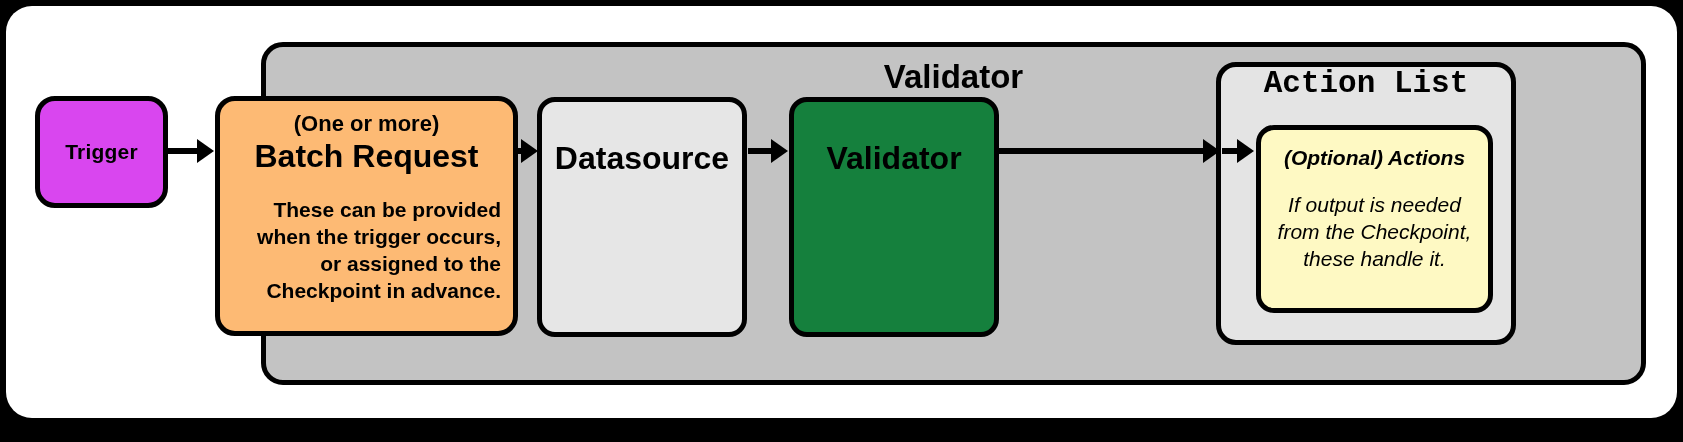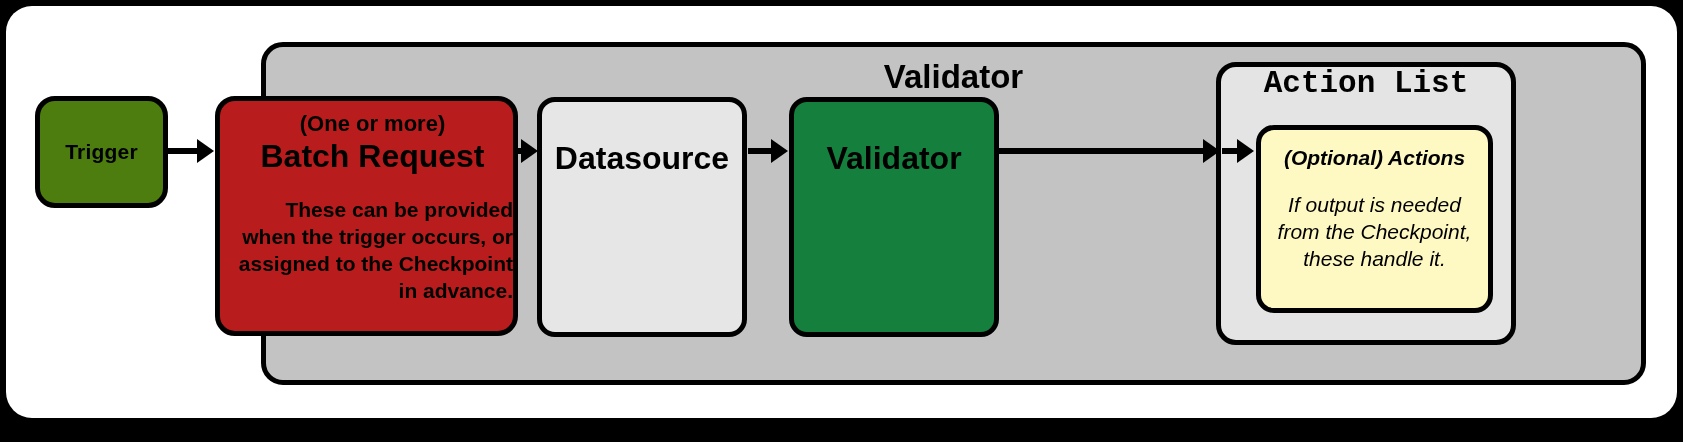--- a/index.html
+++ b/index.html
@@ -45,21 +45,21 @@
     text-align: center;
     color: #000000;
   }
 
   
   .trigger-box {
     left: 35px;
     top: 96px;
     width: 133px;
     height: 112px;
-    background: #4d7c0f;
+    background: #d946ef;
     justify-content: center;
     border-radius: 20px;
   }
   .trigger-label {
     font-size: 21px;
     font-weight: bold;
     letter-spacing: 0.2px;
   }
 
   
@@ -84,24 +84,24 @@
     z-index: 3;
     color: #000000;
   }
 
   
   .batch-box {
     left: 215px;
     top: 96px;
     width: 303px;
     height: 240px;
-    background: #b91c1c;
+    background: #fdba74;
     border-radius: 20px;
     z-index: 4;
-    padding: 6px 0 10px 12px;
+    padding: 6px 12px 10px 12px;
   }
   .batch-sub {
     font-size: 22px;
     font-weight: bold;
     margin-top: 4px;
     line-height: 1.15;
   }
   .batch-title {
     font-size: 32px;
     font-weight: bold;

